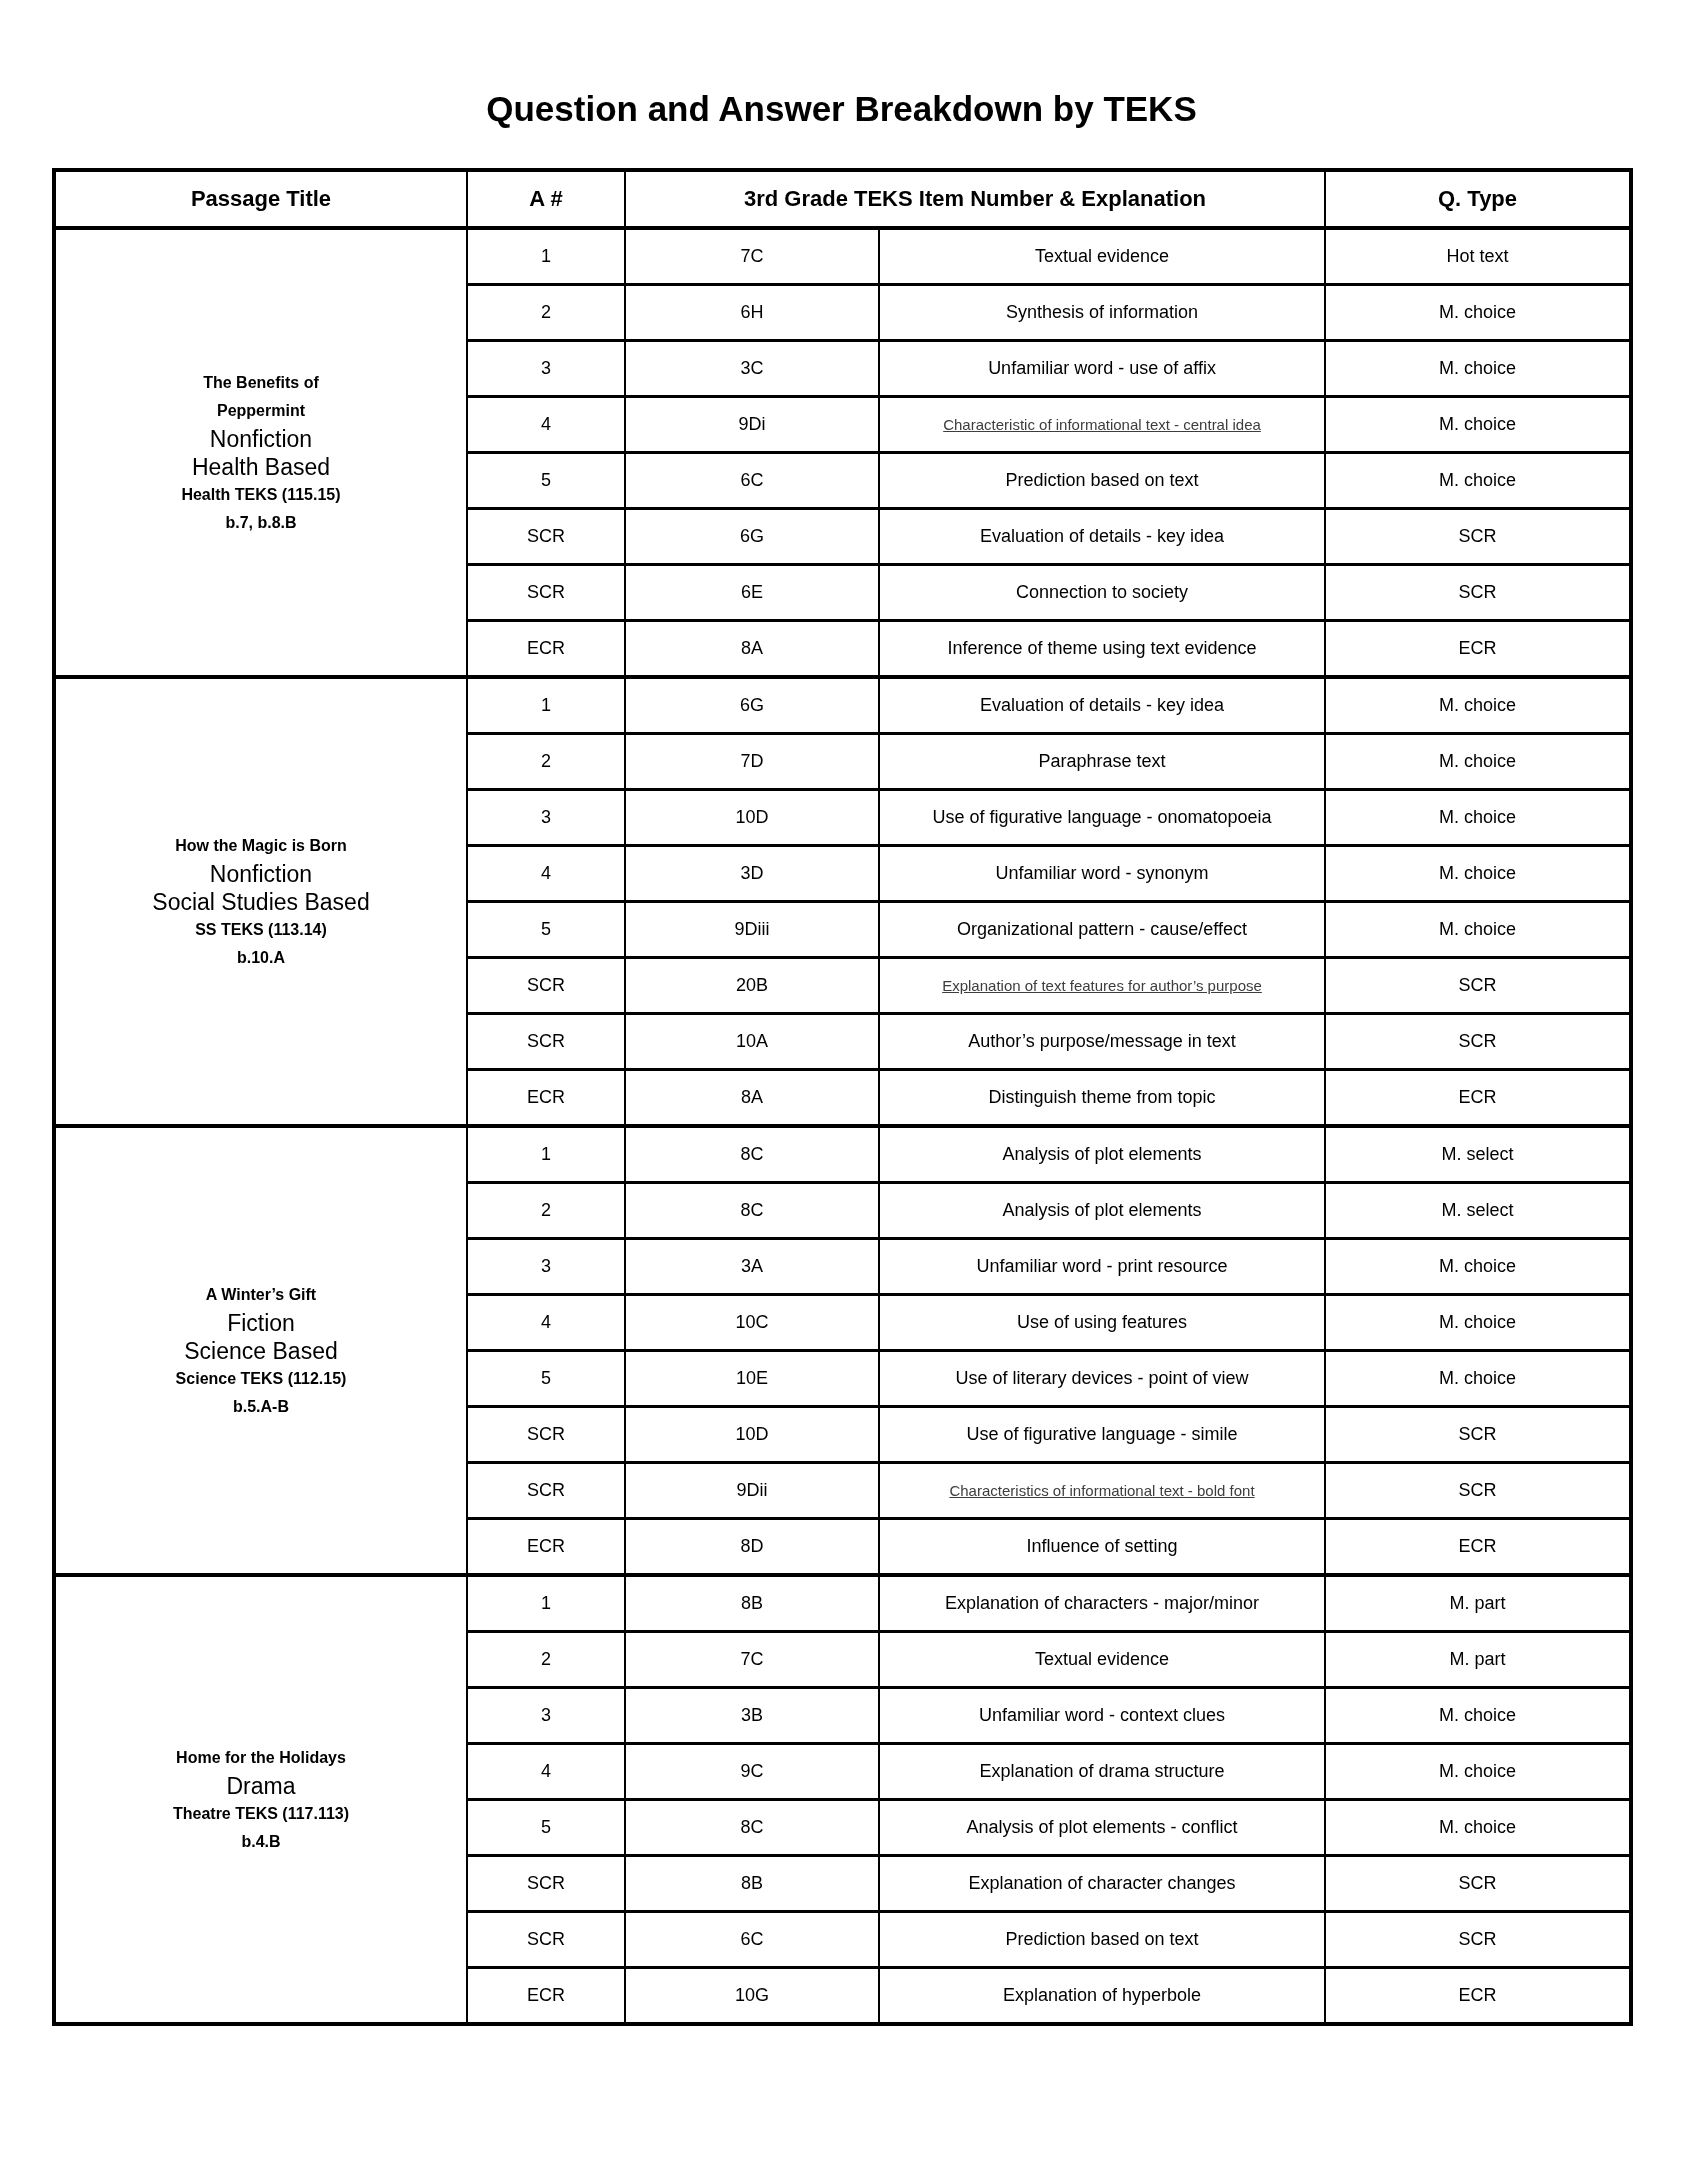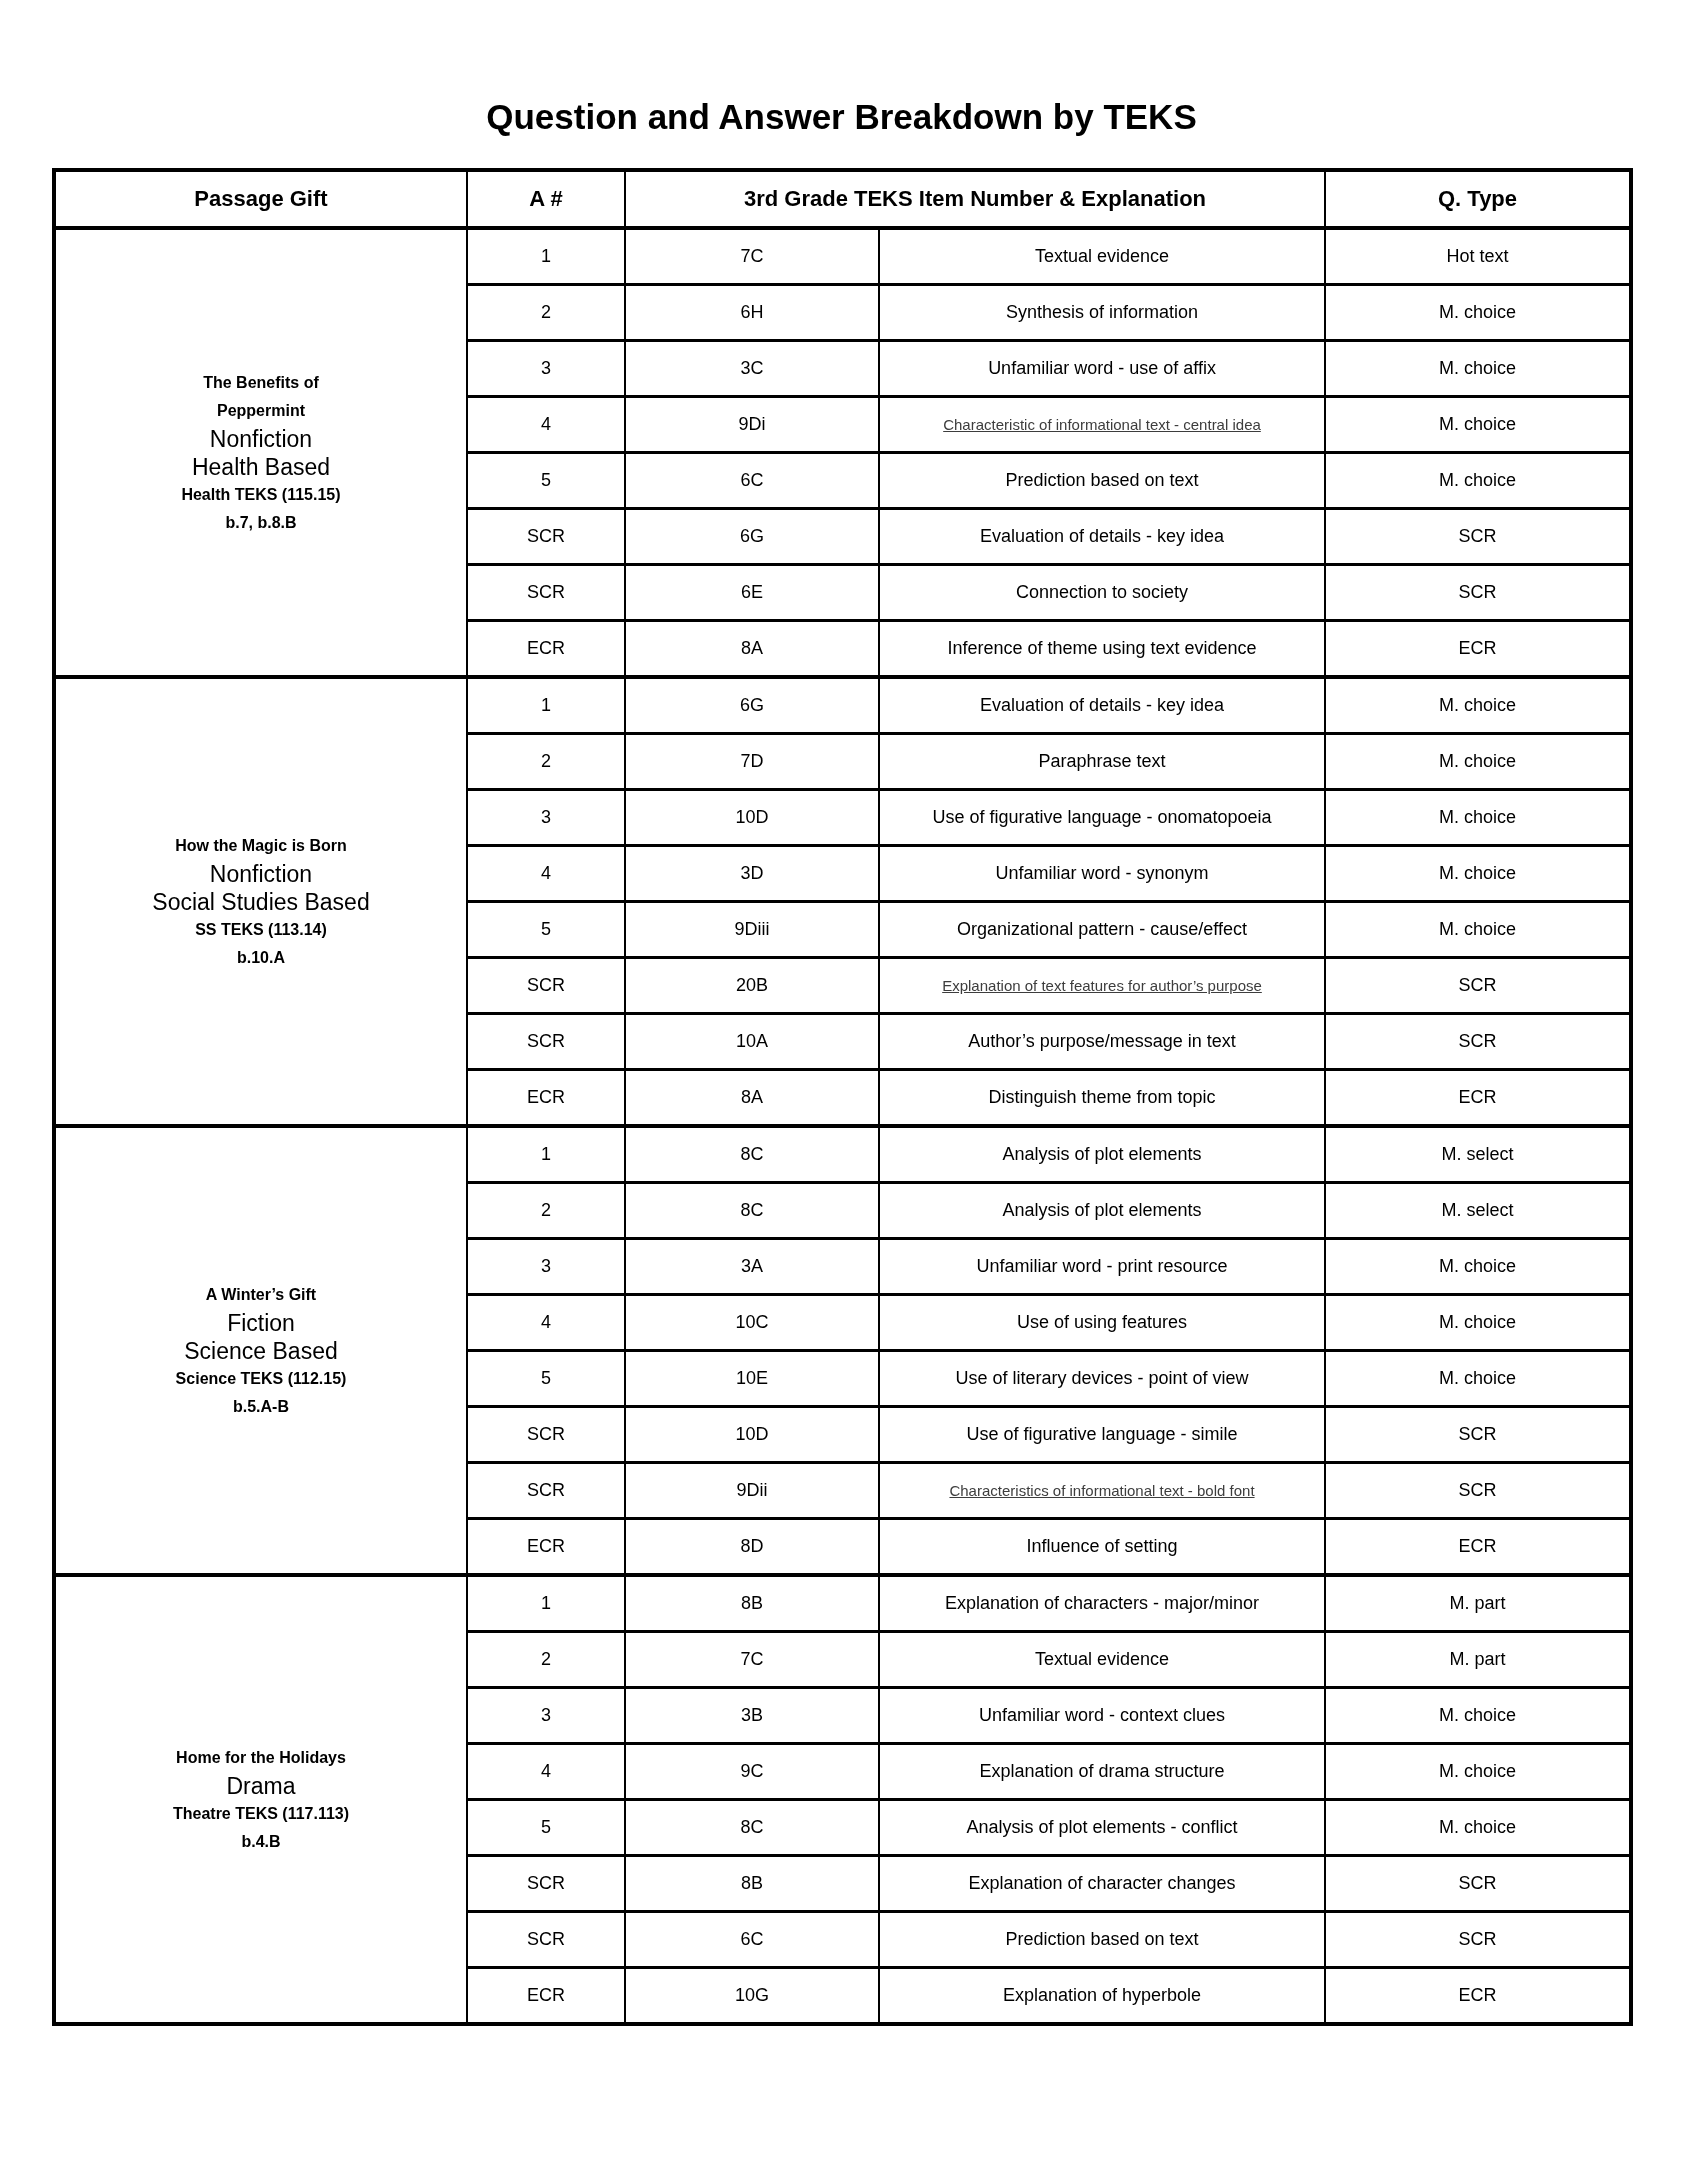--- a/index.html
+++ b/index.html
@@ -14,21 +14,21 @@
   }
   .page {
     position: relative;
     width: 1683px;
     height: 2178px;
     background: #ffffff;
   }
   h1.title {
     margin: 0;
     position: absolute;
-    top: 97px;
+    top: 89px;
     left: 0;
     width: 1683px;
     text-align: center;
     font-size: 35px;
     font-weight: bold;
     letter-spacing: 0px;
   }
   table.breakdown {
     position: absolute;
     top: 168px;
@@ -90,21 +90,21 @@
   <table class="breakdown">
     <colgroup>
       <col class="c-passage">
       <col class="c-anum">
       <col class="c-item">
       <col class="c-expl">
       <col class="c-qtype">
     </colgroup>
     <thead>
       <tr>
-        <th>Passage Gift</th>
+        <th>Passage Title</th>
         <th>A #</th>
         <th colspan="2">3rd Grade TEKS Item Number &amp; Explanation</th>
         <th>Q. Type</th>
       </tr>
     </thead>
     <tbody>
         <tr class="group-start">
           <td class="passage-cell" rowspan="8">
             <div class="pt-line bold">The Benefits of</div>
             <div class="pt-line bold">Peppermint</div>

